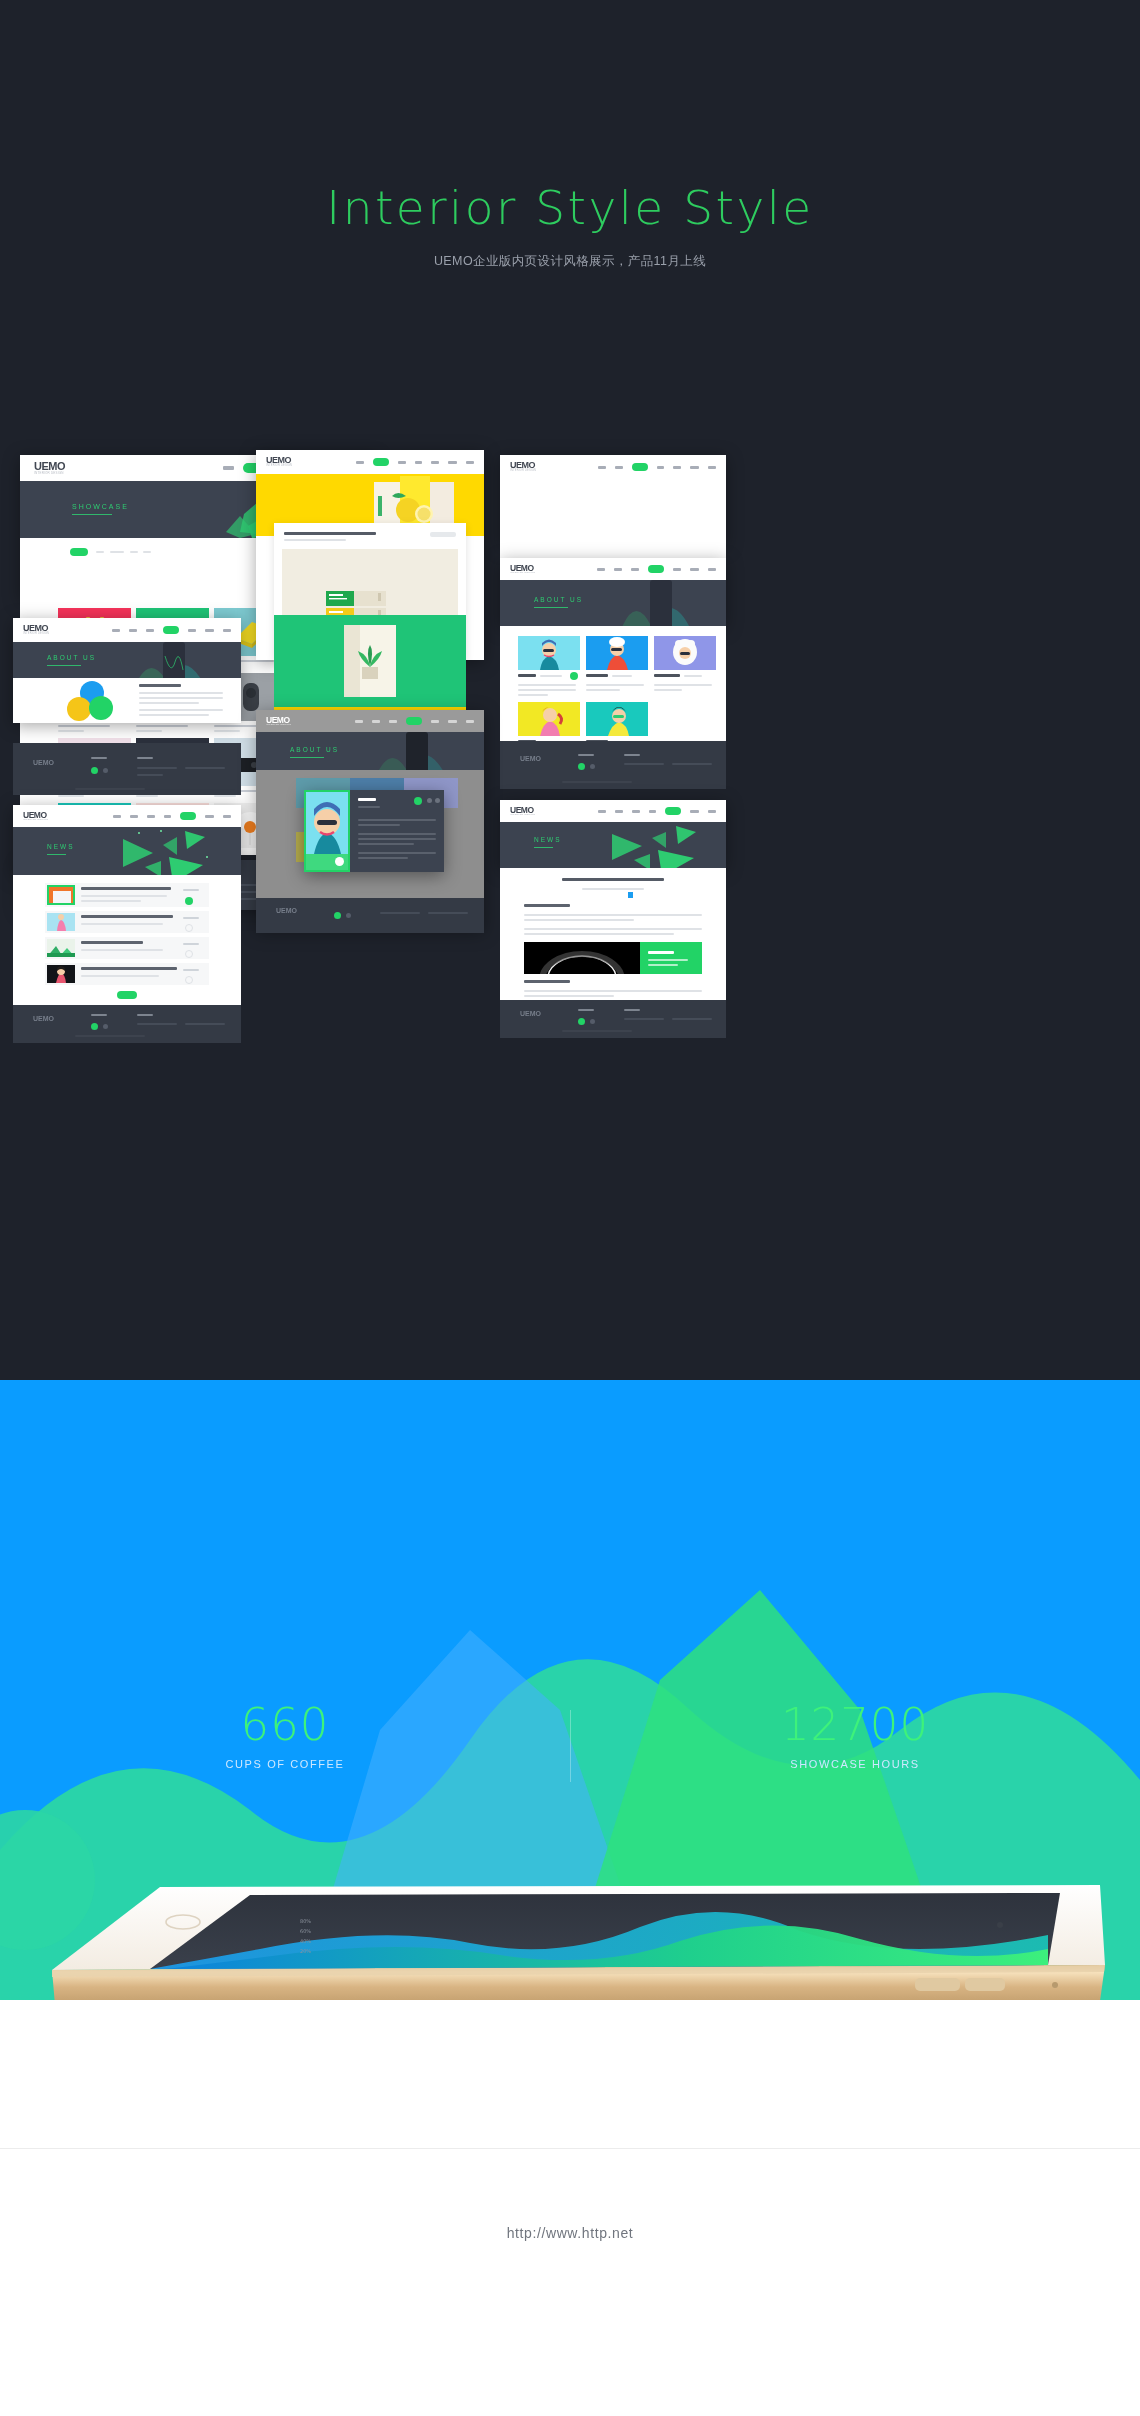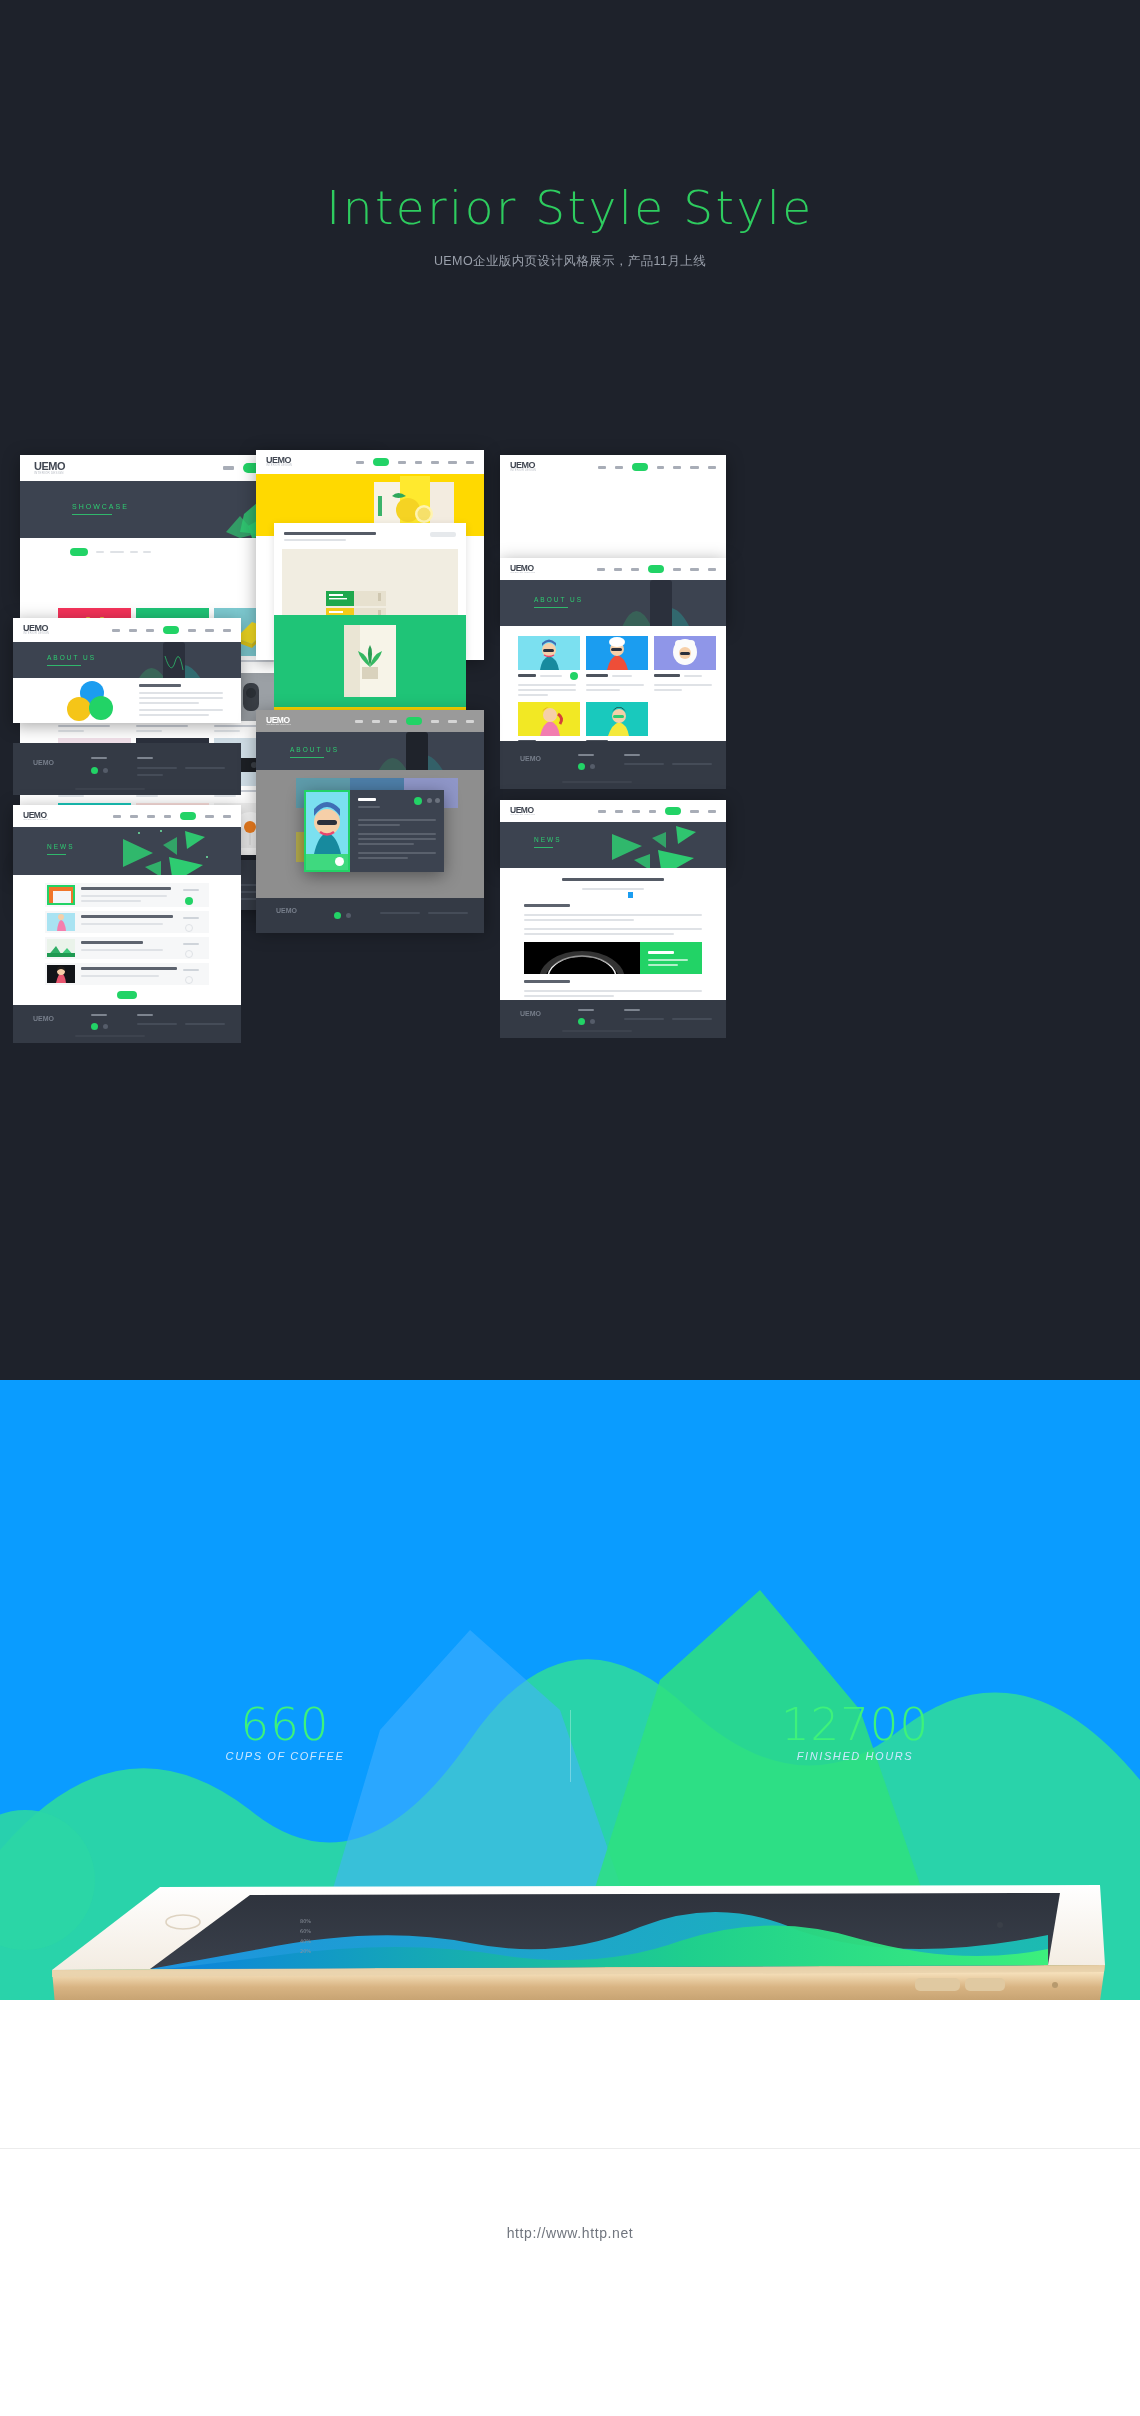--- a/index.html
+++ b/index.html
@@ -67,21 +67,21 @@
   .stats{ position:absolute; left:0; top:1700px; width:1140px; display:flex; }
   .stat{ flex:1; text-align:center; position:relative; }
   .stat + .stat:before{
      content:""; position:absolute; left:0; top:10px; width:1px; height:72px;
      background:rgba(255,255,255,.30);
   }
   .stat .num{
     font-size:45px; color:#3ef27a; font-weight:300; letter-spacing:1px;
     font-family:"DejaVu Sans", sans-serif; line-height:1.1;
   }
-  .stat .lbl{ font-size:11px; letter-spacing:1.6px; color:#cfe8ff;font-style:italic; }
+  .stat .lbl{ margin-top:8px; font-size:11px; letter-spacing:1.6px; color:#cfe8ff; }
 
   
   .ipad-wrap{ position:absolute; left:0; top:1815px; width:1140px; height:330px; }
 
   
   .foot-url{
     position:absolute; left:0; top:2225px; width:1140px; text-align:center;
     color:#70757e; font-size:14px; letter-spacing:.6px;
   }
   .foot-rule{ position:absolute; left:0; top:2148px; width:1140px; height:1px; background:#ececec; }
@@ -103,21 +103,21 @@
   </svg>
 </div>
 
 <div class="stats">
   <div class="stat">
     <div class="num">660</div>
     <div class="lbl">CUPS OF COFFEE</div>
   </div>
   <div class="stat">
     <div class="num">12700</div>
-    <div class="lbl">FINISHED HOURS</div>
+    <div class="lbl">SHOWCASE HOURS</div>
   </div>
 </div>
 
 <div class="ipad-wrap">
   <svg width="1140" height="330" viewBox="0 0 1140 330">
     <defs>
       <linearGradient id="goldTop" x1="0" y1="0" x2="0" y2="1">
         <stop offset="0%" stop-color="#ffffff"></stop>
           <stop offset="100%" stop-color="#f3ece2"></stop>
       </linearGradient>

